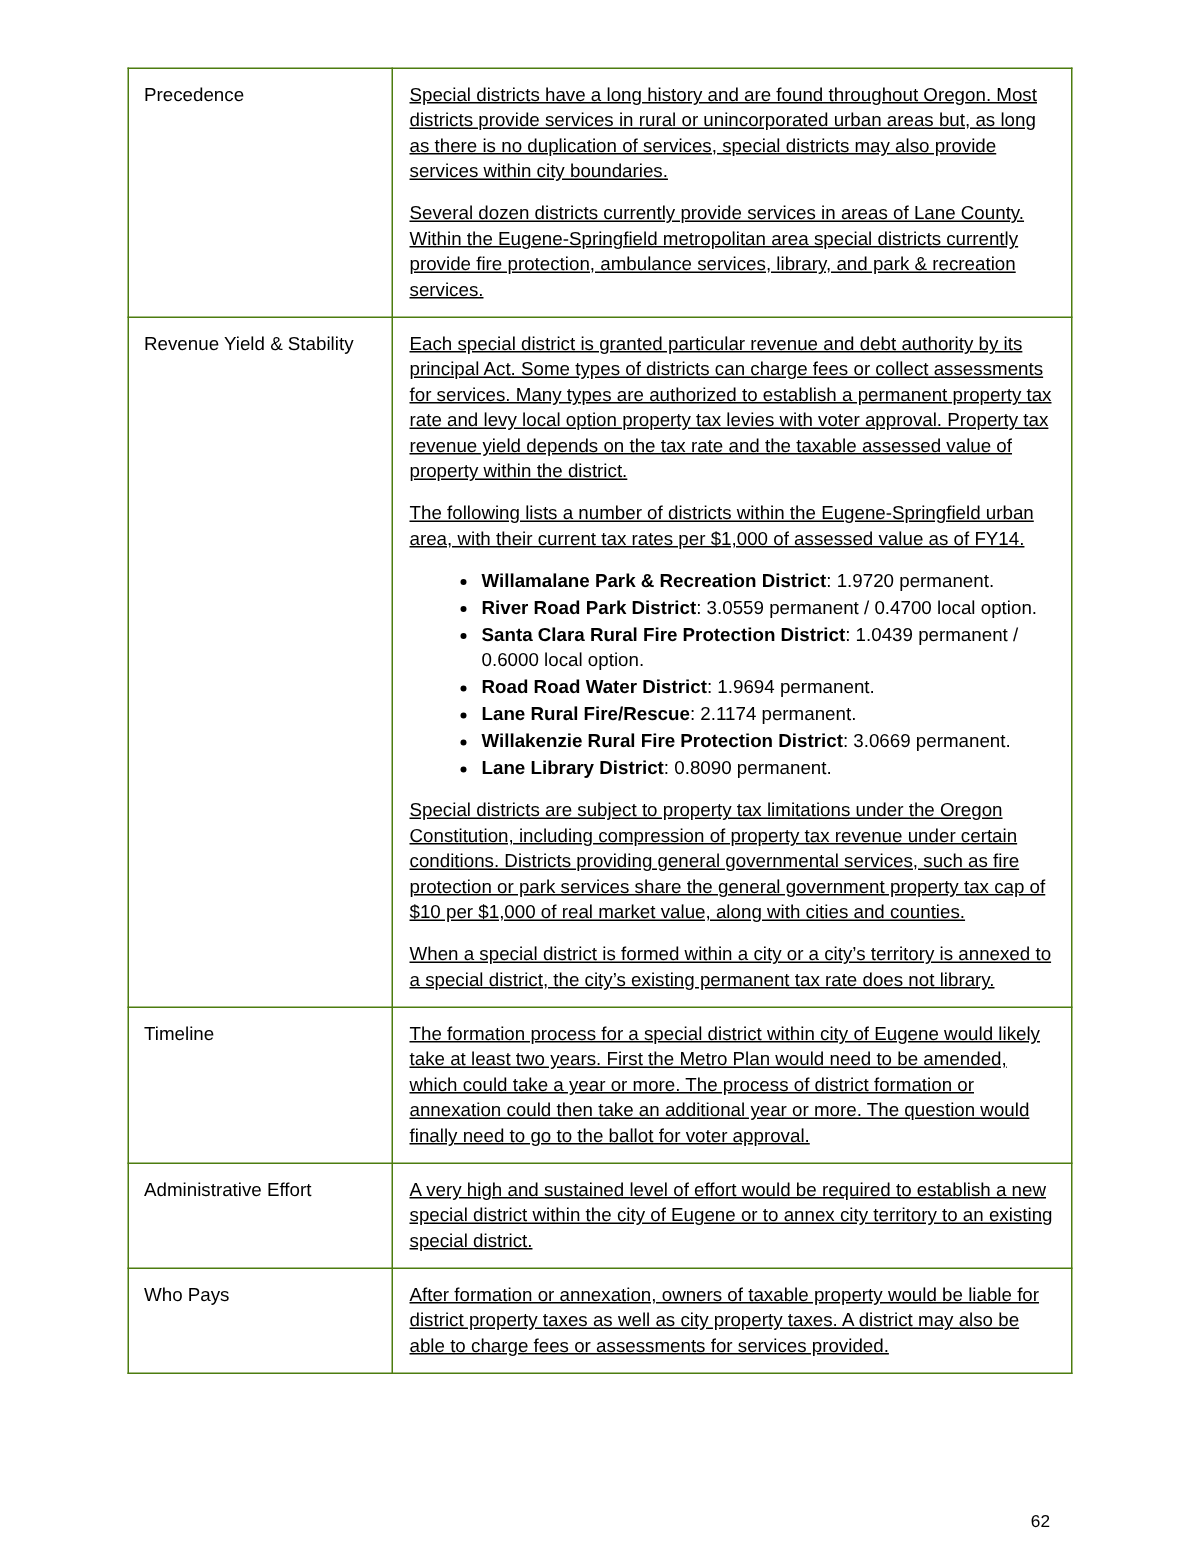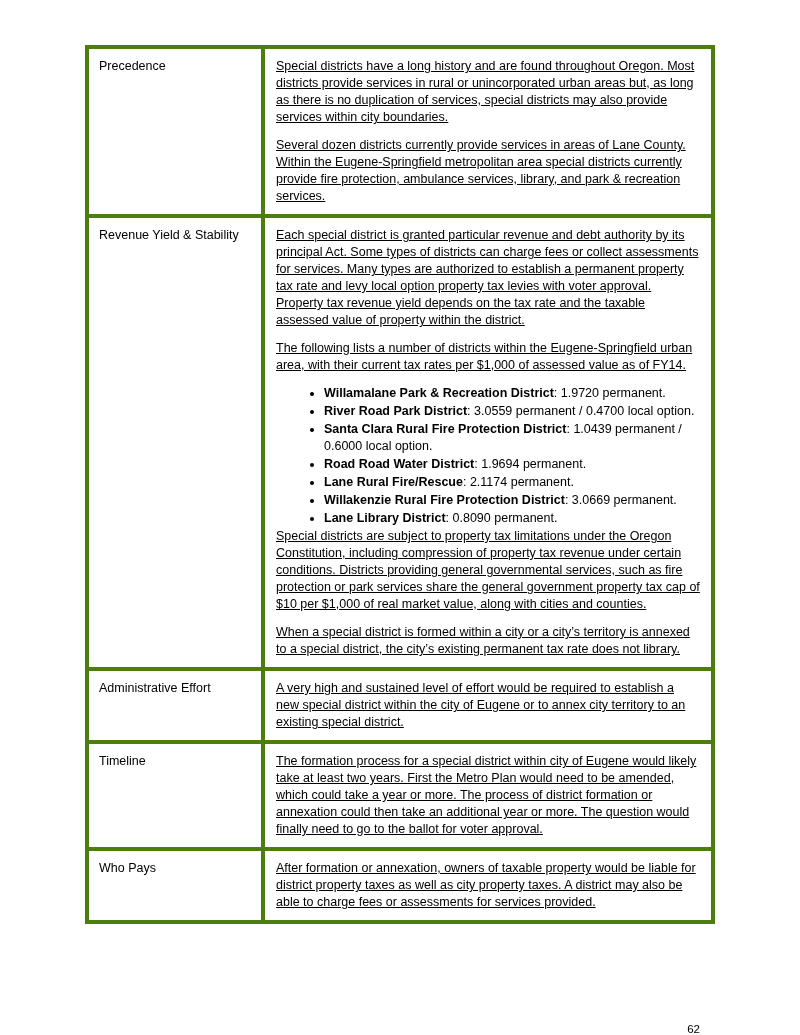--- a/index.html
+++ b/index.html
@@ -15,45 +15,45 @@
   .page { position: absolute; inset: 0; background: #ffffff; }
   table.doc-table {
     position: absolute;
     left: 85px;
     top: 45px;
     width: 630px;
     border-collapse: collapse;
     table-layout: fixed;
   }
   td {
-    border: 4px solid #4d7c0f;
+    border: 1px solid #4d7c0f;
     vertical-align: top;
     font-size: 12.5px;
     line-height: 1.36;
   }
   .label-cell {
     width: 176px;
     padding: 9px 10px;
   }
   .content-cell {
     padding: 9px 11px 9px 11px;
   }
   .content-cell p { margin: 0 0 11px 0; text-decoration: underline; }
   .content-cell p:last-child { margin-bottom: 0; }
   ul.rates {
-    margin: 0 0 1px 48px;
+    margin: 0 0 11px 48px;
     padding: 0;
     list-style: disc outside;
   }
   ul.rates li { margin: 0 0 1px 0; }
   .b { font-weight: bold; }
   .page-number {
     position: absolute;
     right: 100px;
-    bottom: 0;
+    bottom: 14px;
     font-size: 11.5px;
   }
 </style>
 </head>
 <body>
 
 <div class="page">
 
   <table class="doc-table">
     <tbody>
@@ -79,30 +79,30 @@
             <li><span class="b">Lane Rural Fire/Rescue</span><span>: 2.1174 permanent.</span></li>
             <li><span class="b">Willakenzie Rural Fire Protection District</span><span>: 3.0669 permanent.</span></li>
             <li><span class="b">Lane Library District</span><span>: 0.8090 permanent.</span></li>
           </ul>
           <p>Special districts are subject to property tax limitations under the Oregon Constitution, including compression of property tax revenue under certain conditions. Districts providing general governmental services, such as fire protection or park services share the general government property tax cap of $10 per $1,000 of real market value, along with cities and counties.</p>
           <p>When a special district is formed within a city or a city’s territory is annexed to a special district, the city’s existing permanent tax rate does not library.</p>
         </td>
       </tr>
 
       <tr>
-        <td class="label-cell">Administrative Effort</td>
+        <td class="label-cell">Timeline</td>
         <td class="content-cell">
-          <p>A very high and sustained level of effort would be required to establish a new special district within the city of Eugene or to annex city territory to an existing special district.</p>
+          <p>The formation process for a special district within city of Eugene would likely take at least two years. First the Metro Plan would need to be amended, which could take a year or more. The process of district formation or annexation could then take an additional year or more. The question would finally need to go to the ballot for voter approval.</p>
         </td>
       </tr>
 
       <tr>
-        <td class="label-cell">Timeline</td>
+        <td class="label-cell">Administrative Effort</td>
         <td class="content-cell">
-          <p>The formation process for a special district within city of Eugene would likely take at least two years. First the Metro Plan would need to be amended, which could take a year or more. The process of district formation or annexation could then take an additional year or more. The question would finally need to go to the ballot for voter approval.</p>
+          <p>A very high and sustained level of effort would be required to establish a new special district within the city of Eugene or to annex city territory to an existing special district.</p>
         </td>
       </tr>
 
       <tr>
         <td class="label-cell">Who Pays</td>
         <td class="content-cell">
           <p>After formation or annexation, owners of taxable property would be liable for district property taxes as well as city property taxes. A district may also be able to charge fees or assessments for services provided.</p>
         </td>
       </tr>
 

